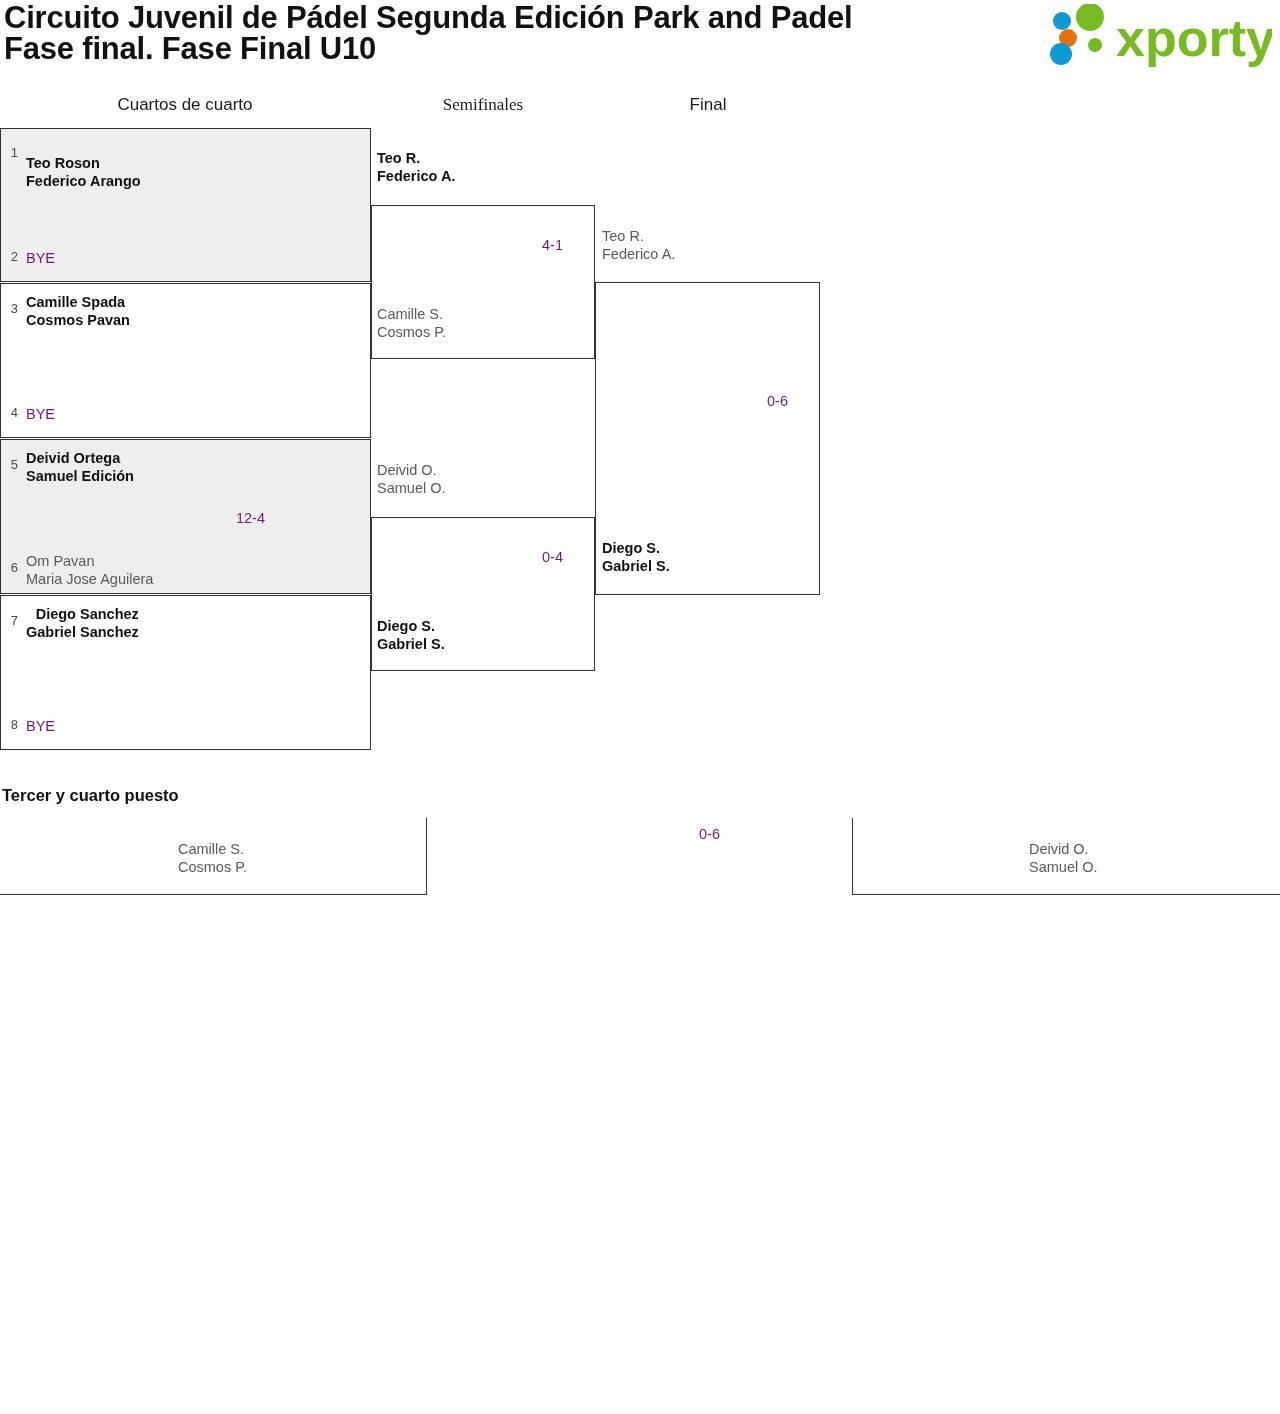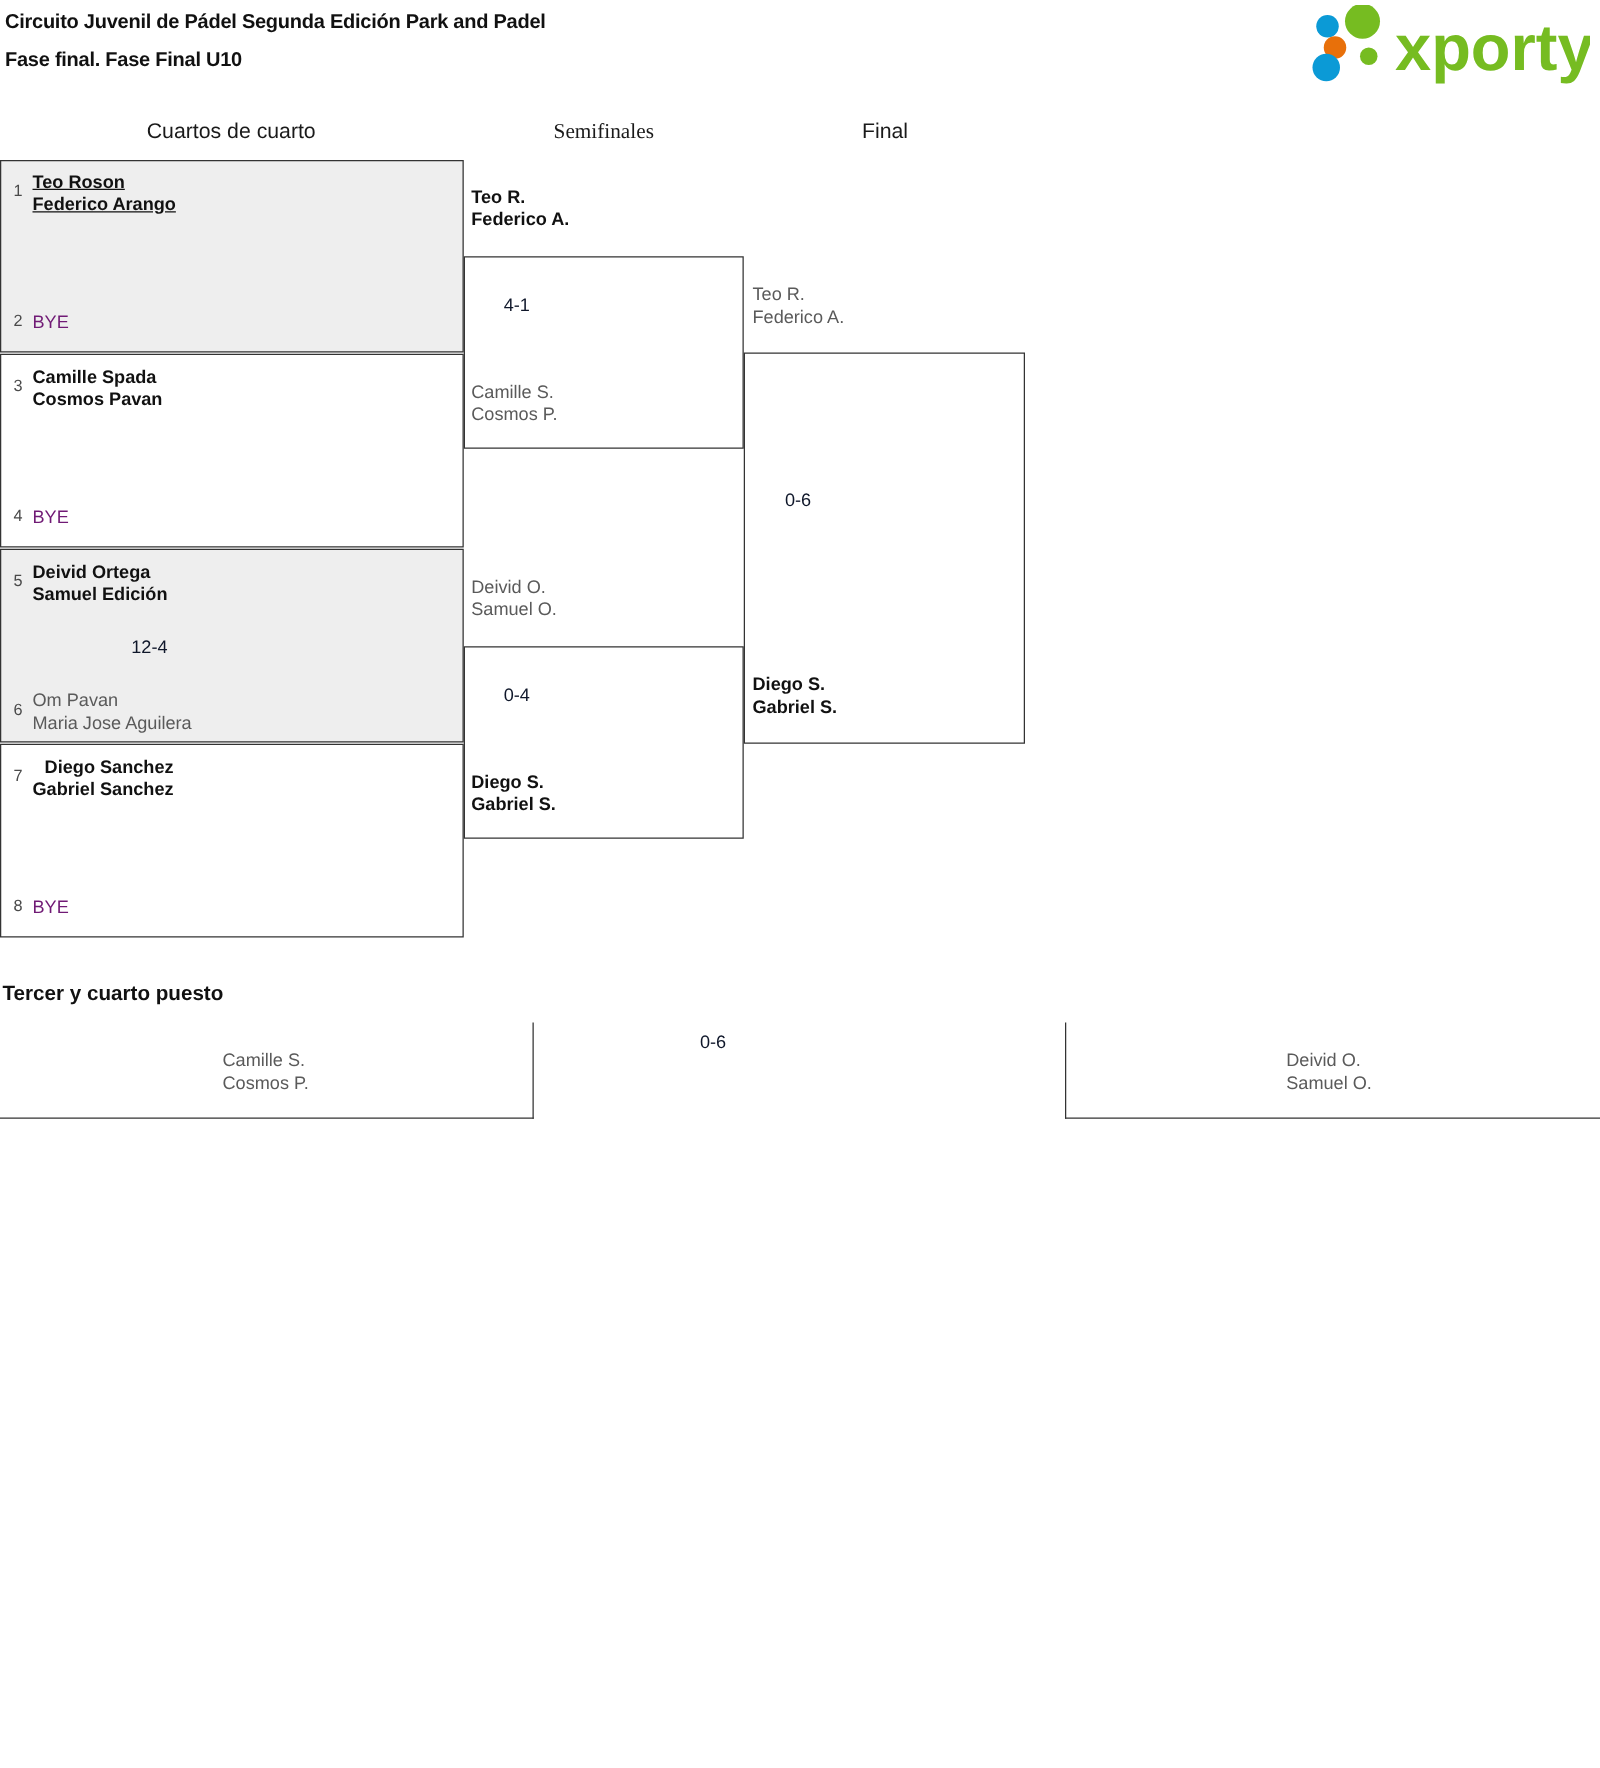--- a/index.html
+++ b/index.html
@@ -14,21 +14,21 @@
     font-family: "Liberation Sans", sans-serif;
     color: #1a1a1a;
     overflow: hidden;
   }
 
   
   #tournament-title {
     position: absolute;
     left: 4px; top: 2px;
     width: 900px;
-    font-size: 16px;
+    font-size: 31px;
     font-weight: 700;
     line-height: 31px;
     letter-spacing: -0.2px;
     color: #111111;
     white-space: pre-line;
   }
 
   #brand-logo {
     position: absolute;
     left: 1040px; top: 4px;
@@ -80,22 +80,22 @@
     position: absolute;
     font-size: 13px;
     color: #4a4a4a;
     text-align: right;
     width: 16px;
   }
 
   .score {
     position: absolute;
     font-size: 14.5px;
-    color: #0f172a;
-    text-align: left;
+    color: #701a75;
+    text-align: right;
     white-space: nowrap;
   }
 
   
   #third-place-title {
     position: absolute;
     left: 2px; top: 786px;
     font-size: 16.5px;
     font-weight: 700;
     color: #111111;
@@ -120,21 +120,21 @@
     <text x="76" y="52" font-family="Liberation Sans, sans-serif" font-size="52" font-weight="700" fill="#76bc21">xporty</text>
   </svg>
 </div>
 
 <div class="round-header" style="left:85px; width:200px;">Cuartos de cuarto</div>
 <div class="round-header" style="left:383px; width:200px;font-family:Liberation Serif, serif;">Semifinales</div>
 <div class="round-header" style="left:608px; width:200px;">Final</div>
 
 <div class="box shaded" style="left:0px; top:128px; width:371px; height:154px;"></div>
 <div class="seed" style="left:2px; top:145px;">1</div>
-<div class="team win" style="left:26px; top:137px;text-decoration:underline;">Teo Roson
+<div class="team win" style="left:26px; top:154px;">Teo Roson
 Federico Arango</div>
 <div class="seed" style="left:2px; top:249px;">2</div>
 <div class="team bye" style="left:26px; top:249px;">BYE</div>
 <div class="score" style="left:105px; top:197px; width:160px;"></div>
 
 <div class="box" style="left:0px; top:283px; width:371px; height:155px;"></div>
 <div class="seed" style="left:2px; top:301px;">3</div>
 <div class="team win" style="left:26px; top:293px;">Camille Spada
 Cosmos Pavan</div>
 <div class="seed" style="left:2px; top:405px;">4</div>

